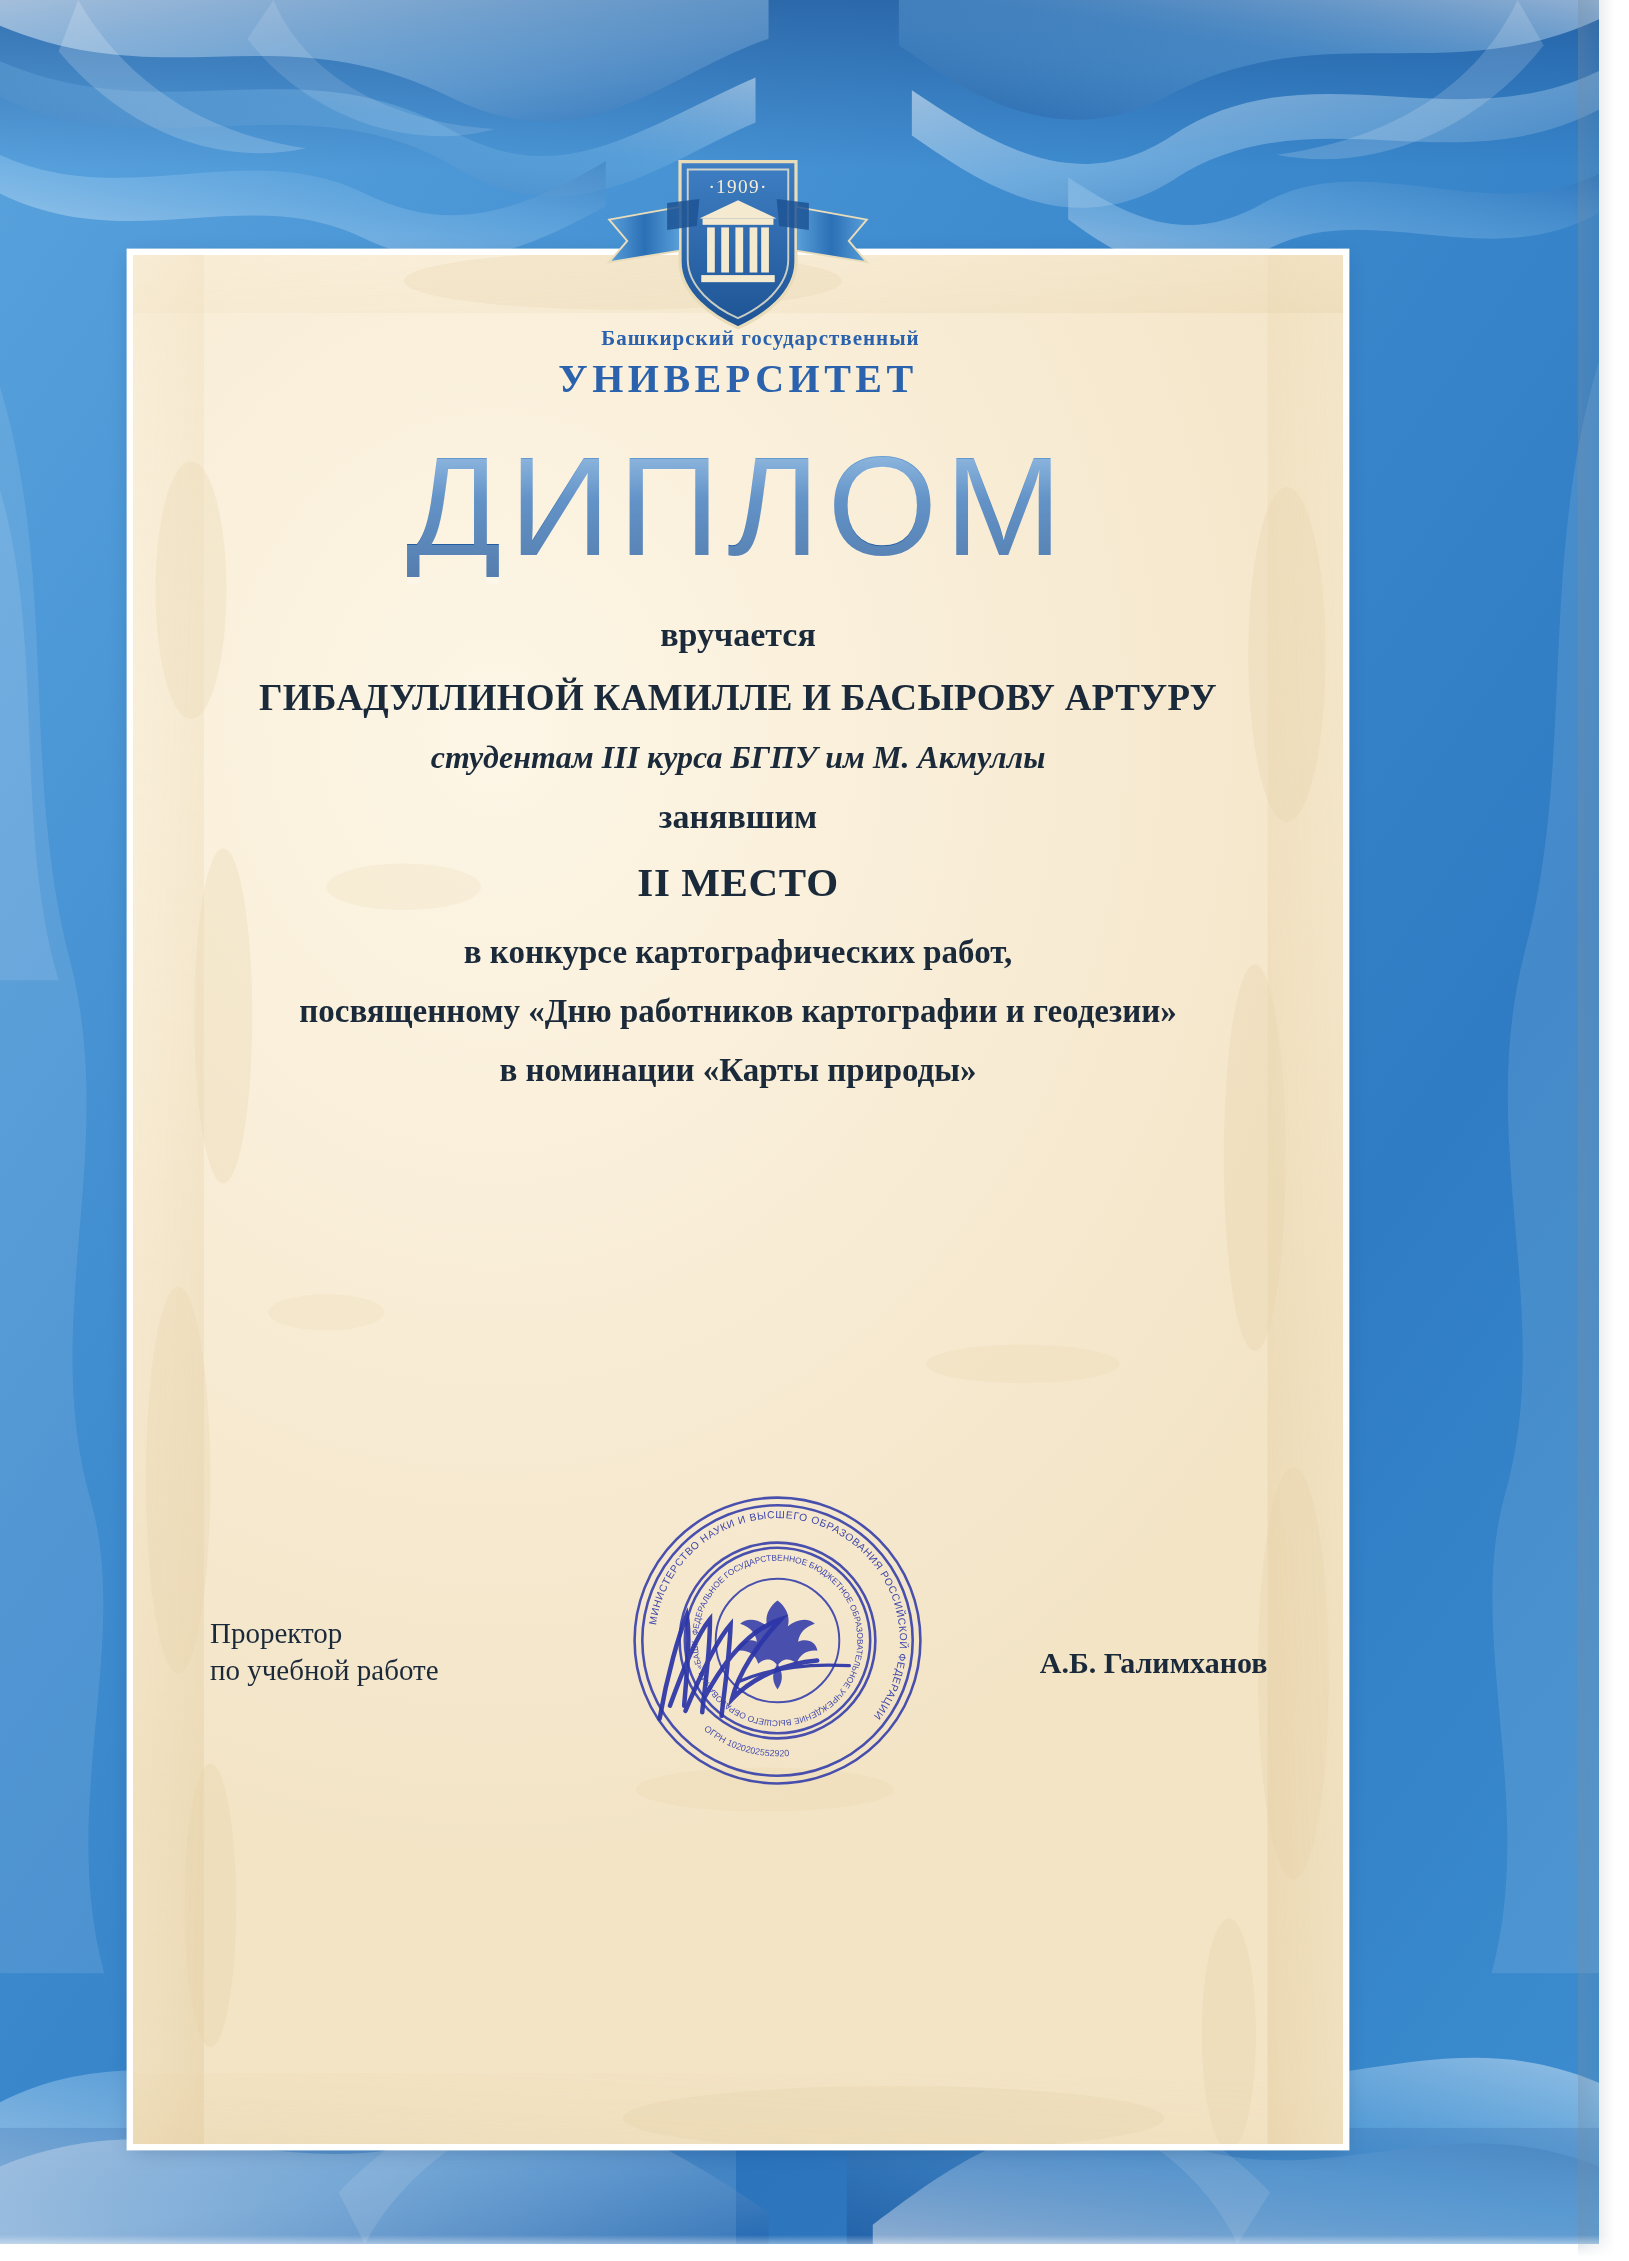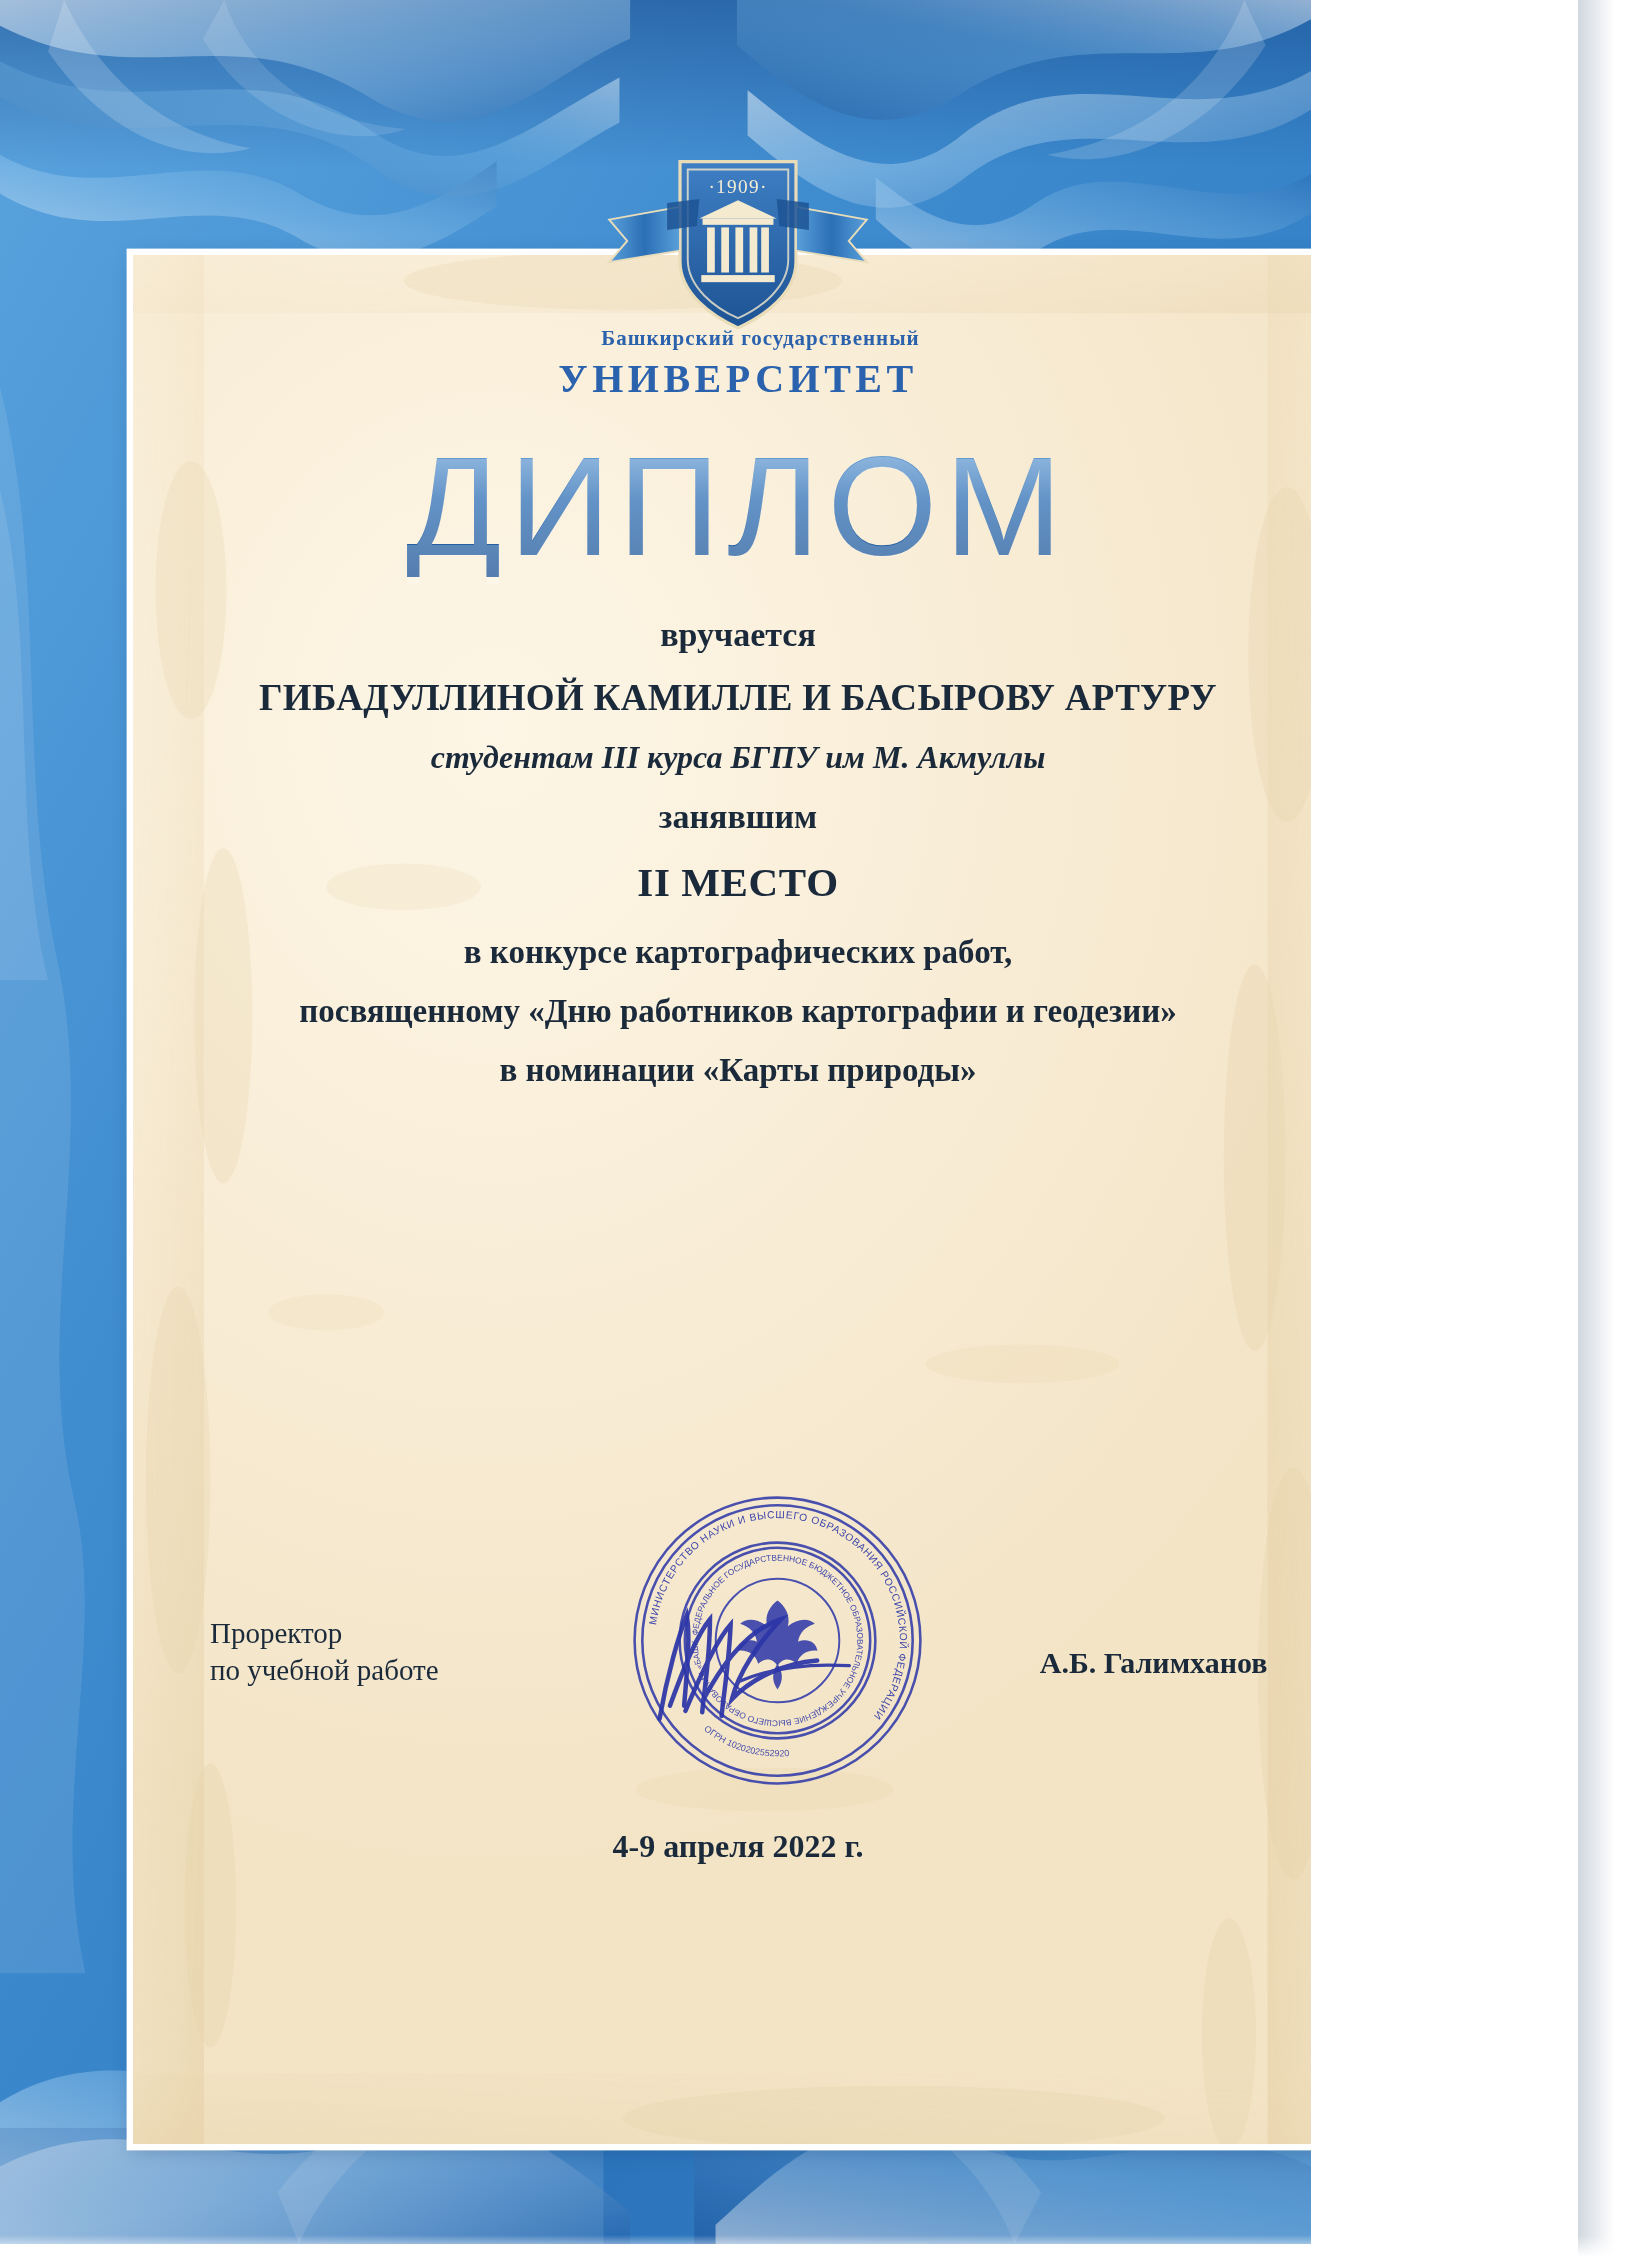--- a/index.html
+++ b/index.html
@@ -19,21 +19,21 @@
     position: relative;
     width: 1630px;
     height: 2261px;
     background: #ffffff;
   }
   
   .sheet {
     position: absolute;
     left: 0;
     top: 0;
-    width: 1311px;
+    width: 1599px;
     height: 2244px;
     overflow: hidden;
     background:
       radial-gradient(ellipse 120% 90% at 50% 50%, #4e97d8 0%, #3f8ccf 45%, #2f7cc4 100%);
   }
   .sheet-shadow {
     position: absolute;
     right: 0;
     top: 0;
     width: 52px;
@@ -420,21 +420,20 @@
               <path d="M58,178 C 84,116 108,66 128,44 C 126,98 118,146 114,186"></path>
               <path d="M86,160 C 120,96 160,50 206,36 C 170,74 140,120 130,160 C 160,128 210,104 262,100"></path>
               <path d="M142,132 C 190,112 250,104 312,108" stroke-width="5"></path>
             </g>
           </svg>
         </div>
 
         <div class="sign-name">А.Б. Галимханов</div>
       </div>
 
-      <div class="date">4-9 апреля 2022 г.</div>
 
     </div>
   </div>
 
   <div class="sheet-shadow"></div>
   <div class="bottom-shadow"></div>
 </div>
 
 
 </body></html>

